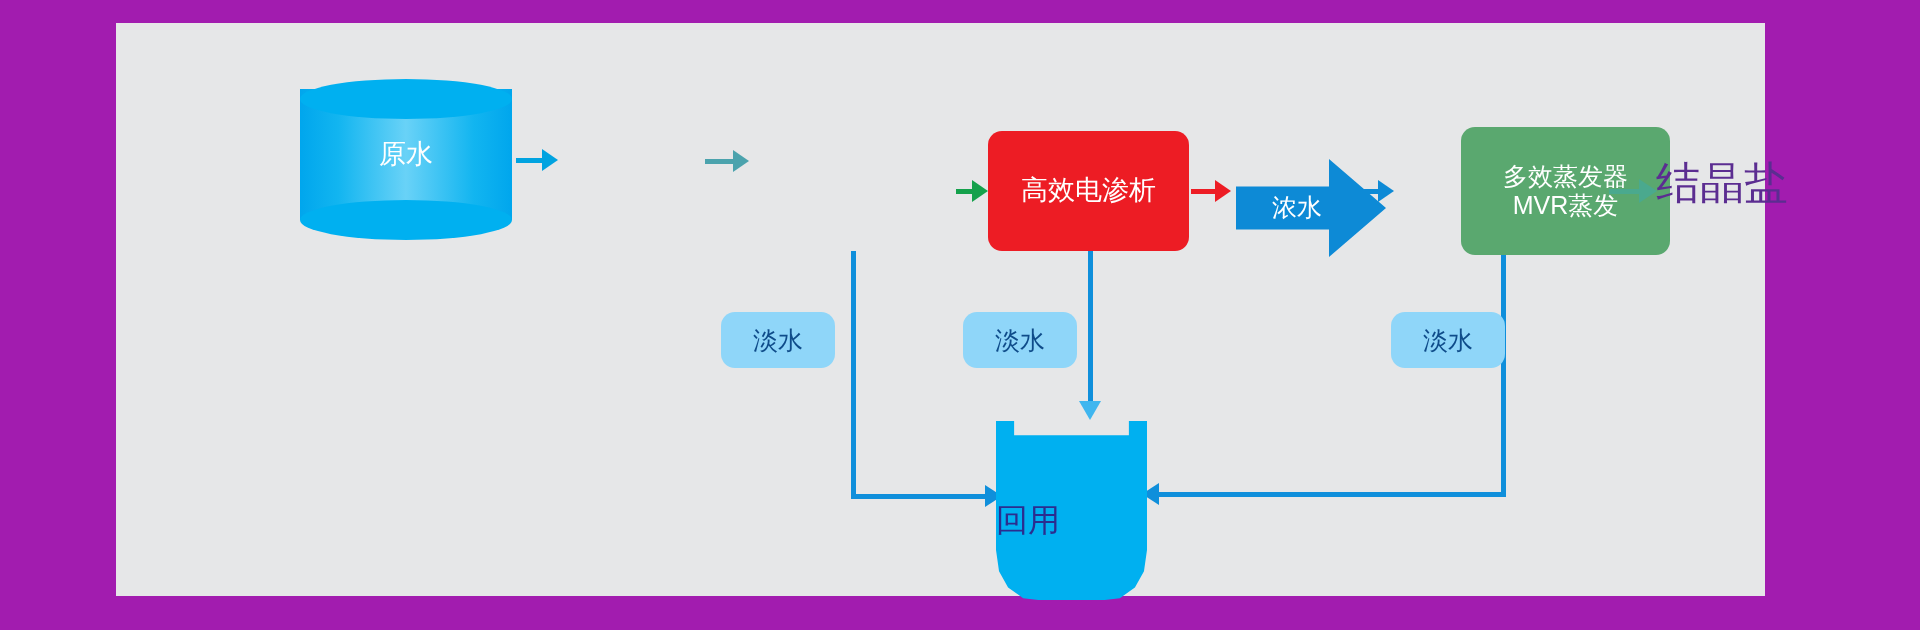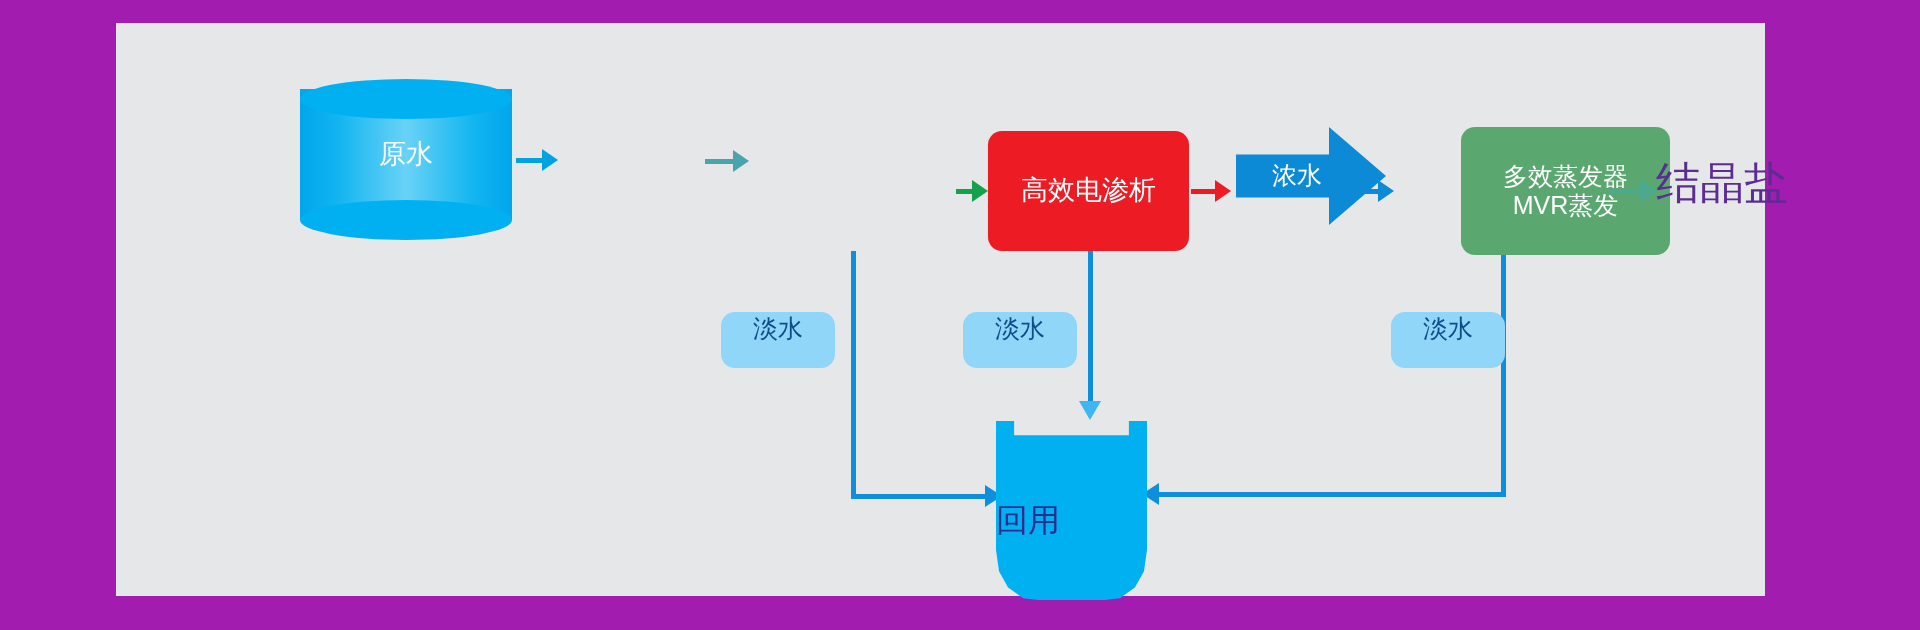--- a/index.html
+++ b/index.html
@@ -32,33 +32,33 @@
     clip-path:polygon(25% 0%,75% 0%,100% 50%,75% 100%,25% 100%,0% 50%);
     font-size:26px;}
 
   
   #ro{left:637px;top:108px;width:201px;height:120px;background:#14a14b;
      border-radius:14px;font-size:29px;}
   
   #ed{left:872px;top:108px;width:201px;height:120px;background:#ed1c24;
      border-radius:14px;font-size:27px;}
   
-  #conc{left:1120px;top:104px;width:150px;height:98px;background:#0d8ad6;
+  #conc{left:1120px;top:136px;width:150px;height:98px;background:#0d8ad6;
      clip-path:polygon(0% 28%,62% 28%,62% 0%,100% 50%,62% 100%,62% 72%,0% 72%);
      font-size:25px;}
   #conc .lbl{transform:translate(-14px,0);}
   
   #mvr{left:1345px;top:104px;width:209px;height:128px;background:#5aa86f;
      border-radius:14px;font-size:25px;}
   
   #salt{left:1540px;top:128px;width:190px;height:64px;color:#5b2d91;font-size:44px;
      justify-content:flex-start;}
 
   
-  .pill{position:absolute;display:flex;align-items:flex-start;justify-content:center;
+  .pill{position:absolute;display:flex;align-items:center;justify-content:center;
      background:#8fd6f9;color:#0f4c8a;border-radius:14px;font-size:25px;
      width:114px;height:56px;}
   #dan1{left:605px;top:289px;}
   #dan2{left:847px;top:289px;}
   #dan3{left:1275px;top:289px;}
 
   
   #tank{position:absolute;left:880px;top:398px;width:151px;height:179px;}
   #tank .shape{position:absolute;inset:0;background:#00b0f0;
      clip-path:polygon(0% 0%,12% 0%,12% 8%,88% 8%,88% 0%,100% 0%,100% 72%,

